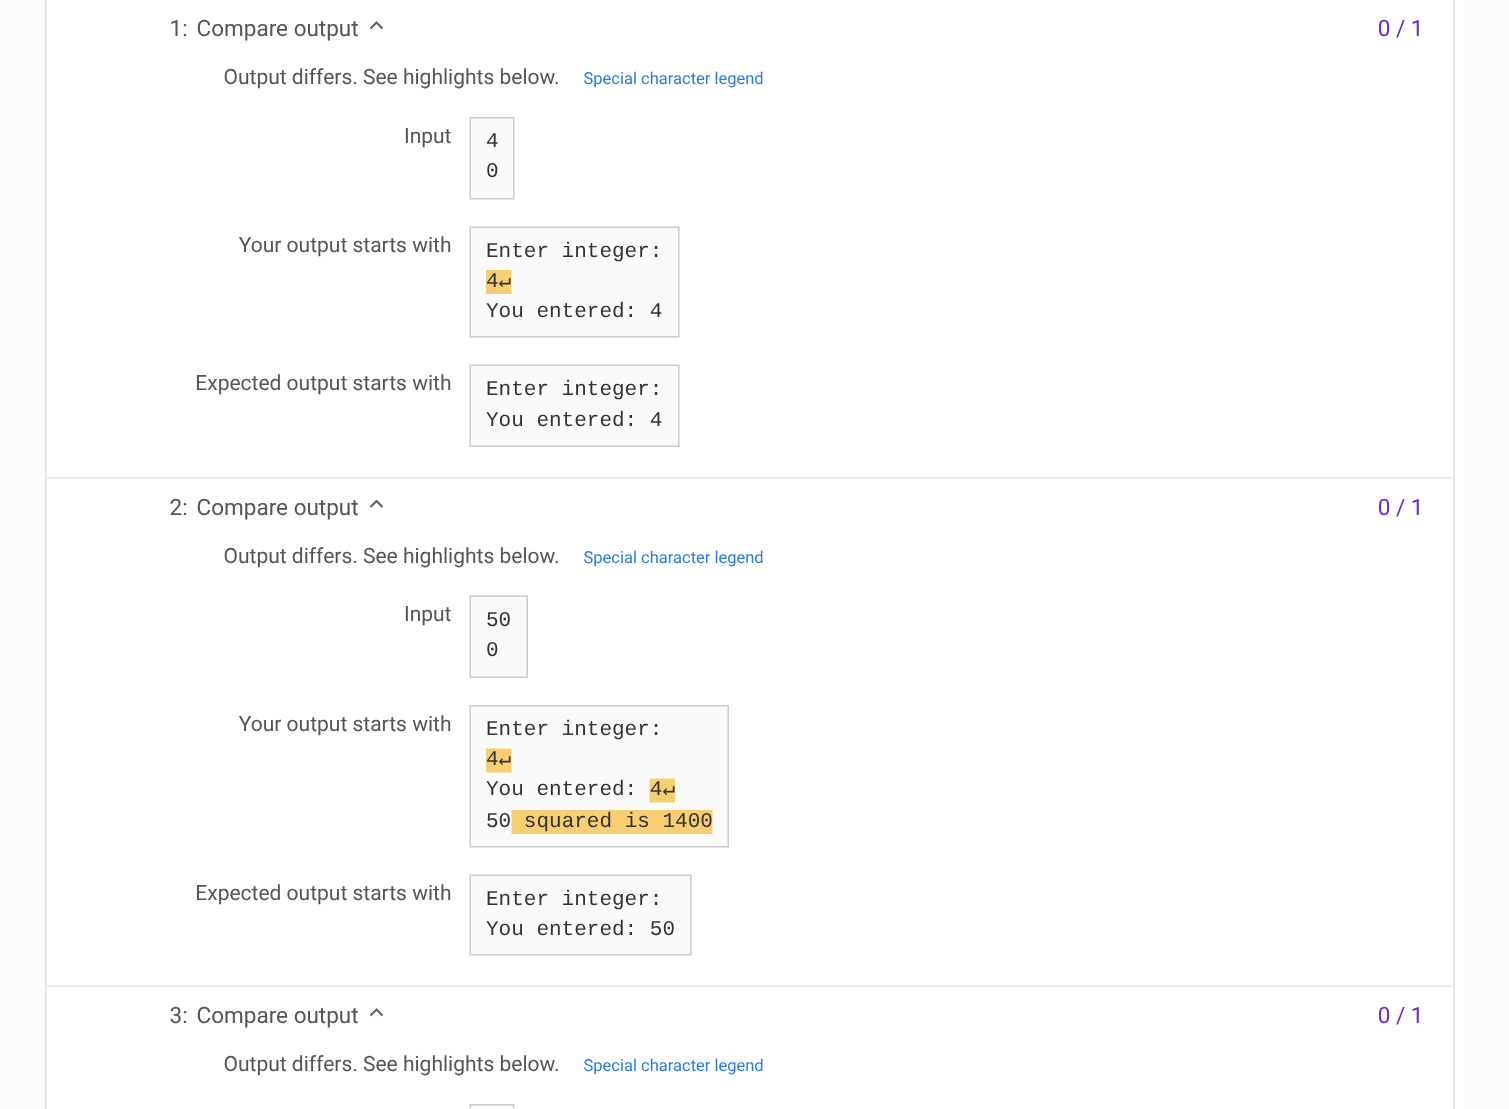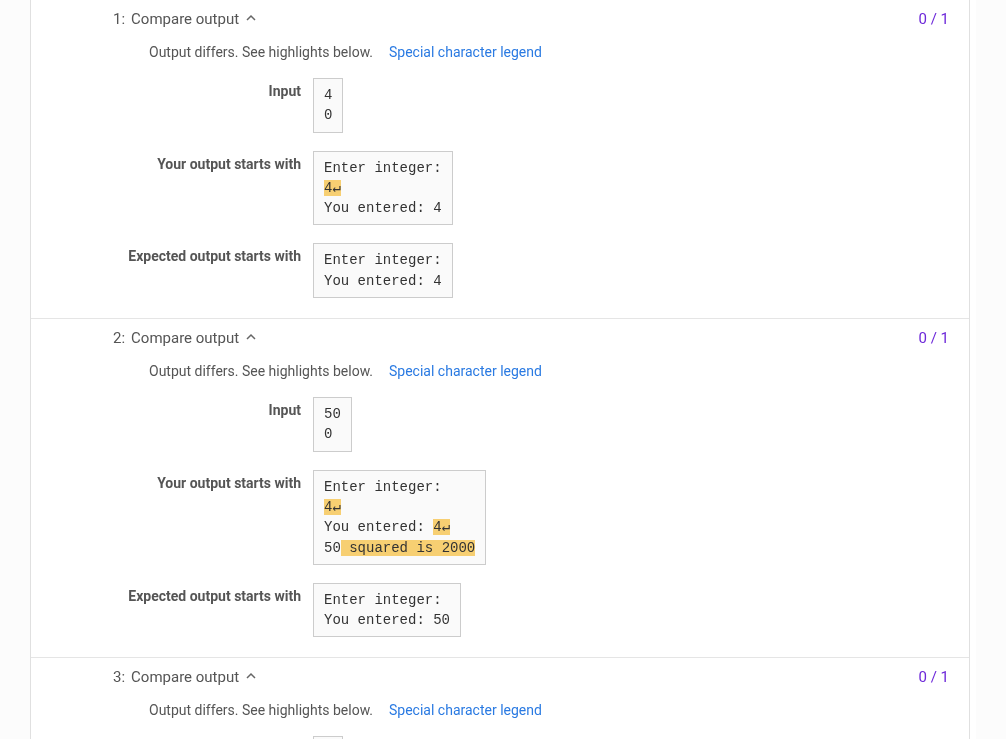--- a/index.html
+++ b/index.html
@@ -48,34 +48,33 @@
   .tc-score { color: #6d28d9; }
   .tc-body { padding: 0 20px 20px 82px; }
   .diff-row {
     display: flex;
     align-items: center;
     gap: 16px;
     margin: 6px 0 18px 36px;
     font-size: 14px;
   }
   .diff-text { color: #555; }
-  .legend-link { color: #2a7ae2; font-size: 14px; cursor: pointer; }
+  .legend-link { color: #2a7ae2; font-size: 11px; cursor: pointer; }
   .io-grid {
     display: grid;
     grid-template-columns: 188px auto;
     row-gap: 18px;
     column-gap: 12px;
     margin-left: 0;
   }
   .io-label {
     text-align: right;
     color: #555;
     padding-top: 4px;
     line-height: 1.35;
-    font-weight: bold;
   }
   .io-box {
     border: 1px solid #ccc;
     background: #fafafa;
     padding: 6px 10px;
     font-family: "Courier New", Courier, monospace;
     font-size: 14px;
     color: #333;
     white-space: pre;
     line-height: 1.45;
@@ -146,21 +145,21 @@
       </div>
       <div class="io-grid">
         <div class="io-label">Input</div>
         <div class="io-box">50
 0</div>
 
         <div class="io-label">Your output starts with</div>
         <div class="io-box"><span>Enter integer:
 </span><span class="hl">4</span><span class="hl nl-sym">↵</span><span>
 You entered: </span><span class="hl">4</span><span class="hl nl-sym">↵</span><span>
-50</span><span class="hl"> squared is 2000</span></div>
+50</span><span class="hl"> squared is 1400</span></div>
 
         <div class="io-label">Expected output starts with</div>
         <div class="io-box"><span>Enter integer:
 You entered: 50</span></div>
       </div>
     </div>
   </div>
 
   <div class="testcase">
     <div class="tc-header">

